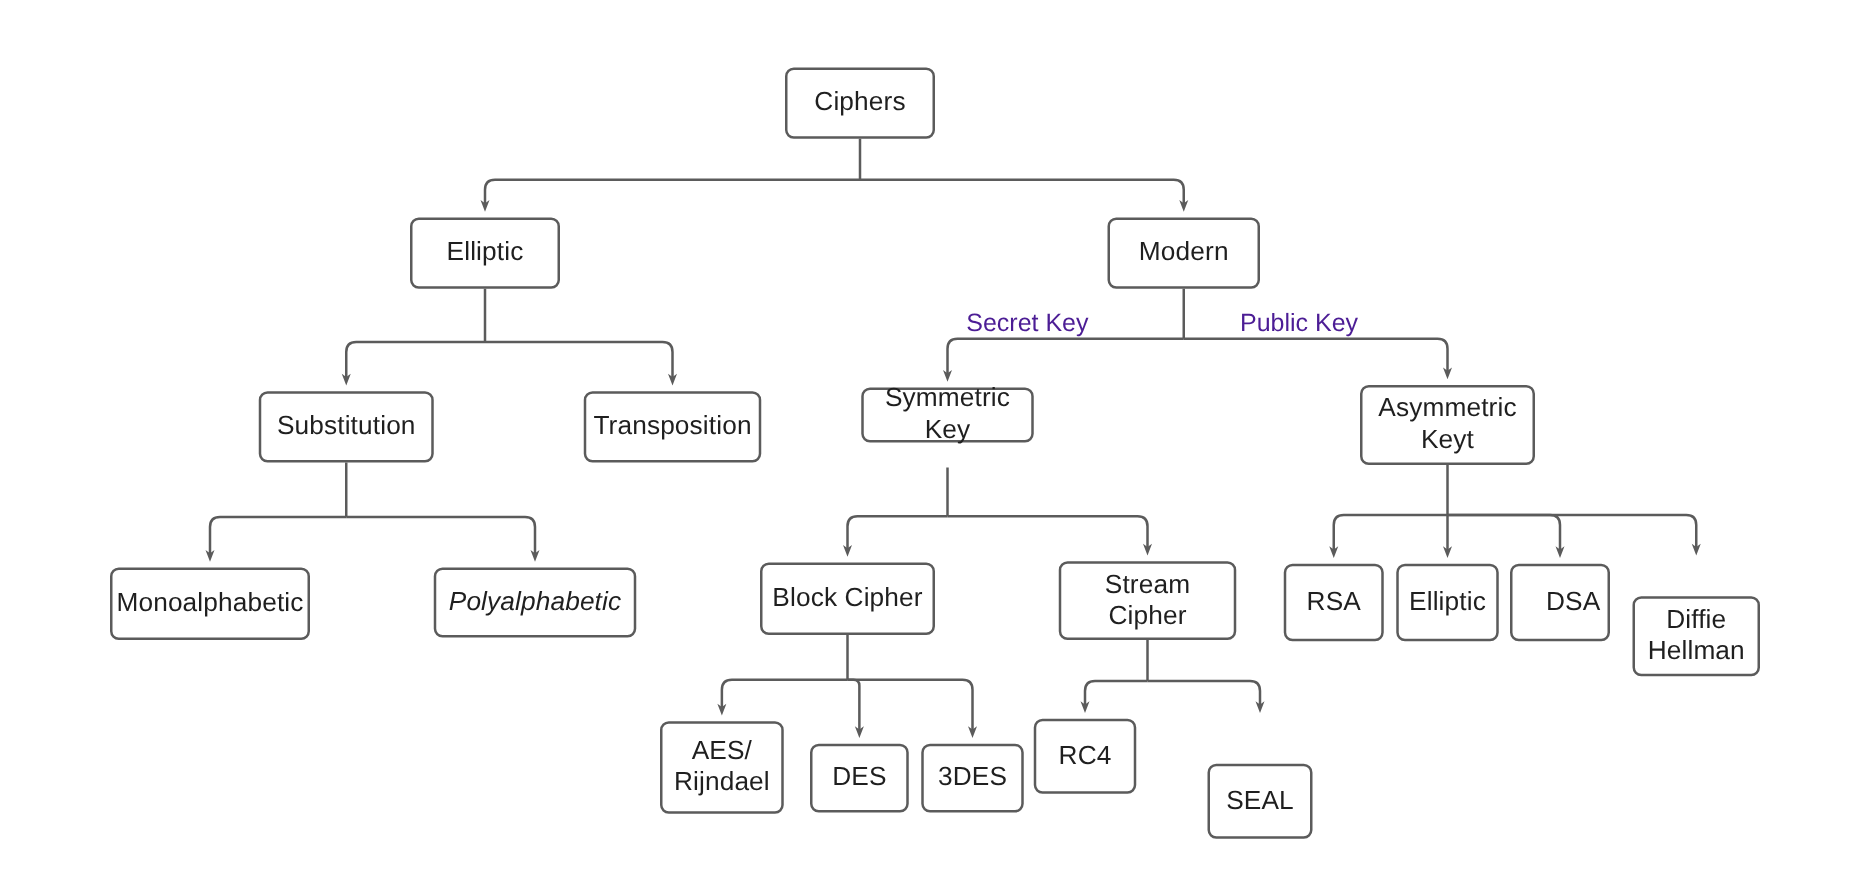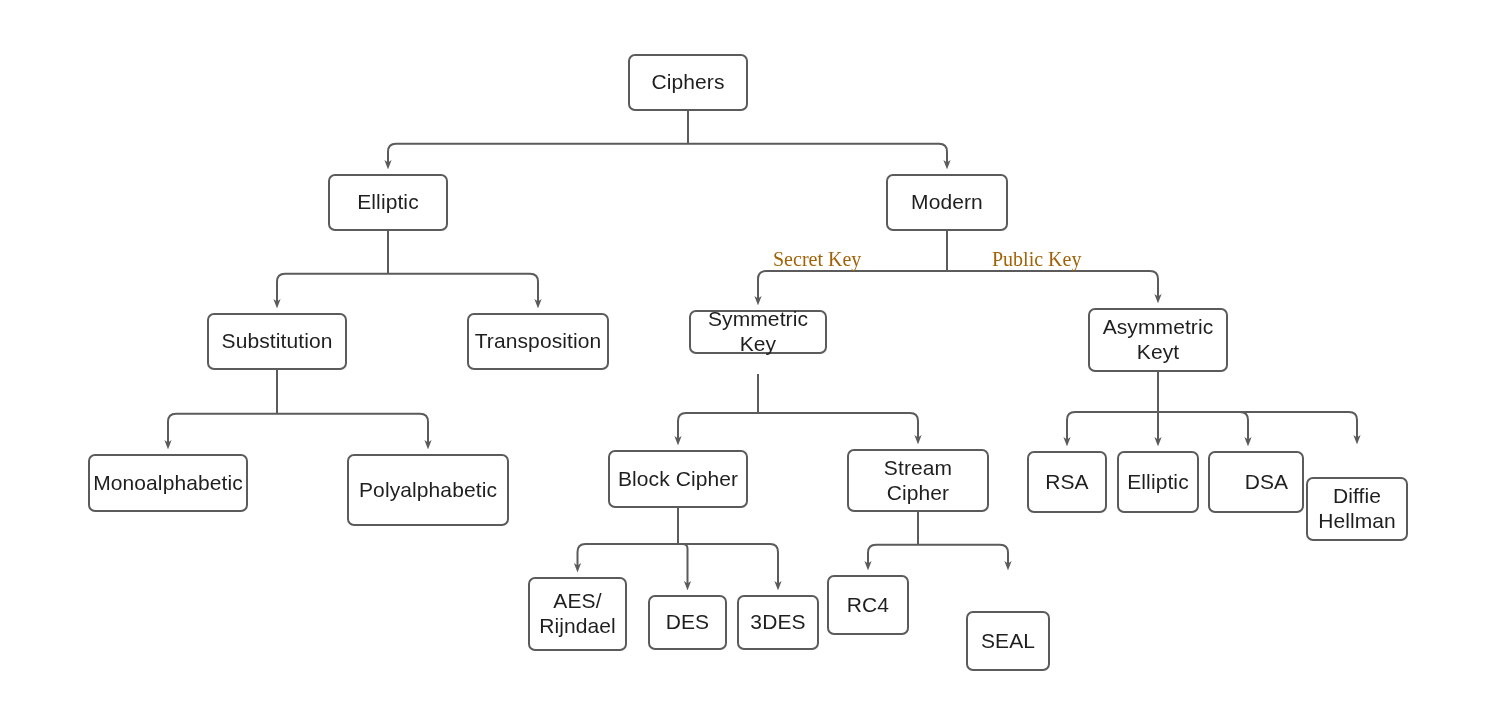--- a/index.html
+++ b/index.html
@@ -43,25 +43,24 @@
     letter-spacing: 0.1px;
     white-space: pre-line;
     padding: 0 2px;
   }
   .node.tight {
     padding: 0;
   }
   .edge-label {
     position: absolute;
     font-size: 20px;
-    color: #a16207;
+    color: #4c1d95;
     white-space: nowrap;
     background: transparent;
     line-height: 1;
-    font-family: Liberation Serif, serif;
   }
 </style>
 </head>
 <body>
 
 <div id="canvas">
   <svg id="edges" viewBox="0 0 1496 704" width="1496" height="704" aria-hidden="true">
     <defs>
       <marker id="arrow" markerWidth="10" markerHeight="10" refX="5.6" refY="4" orient="auto" markerUnits="userSpaceOnUse">
         <path d="M0.6,0.4 L10,4 L0.6,7.6 L3.1,4 Z" fill="#5b5b5b"></path>
@@ -101,27 +100,27 @@
       <div class="node" style="left: 628px; top: 54px; width: 120px; height: 57px;"><span>Ciphers</span></div>
       <div class="node" style="left: 328px; top: 174px; width: 120px; height: 57px;"><span>Elliptic</span></div>
       <div class="node" style="left: 886px; top: 174px; width: 122px; height: 57px; justify-content: center;"><span>Modern</span></div>
       <div class="node" style="left: 207px; top: 313px; width: 140px; height: 57px;"><span>Substitution</span></div>
       <div class="node" style="left: 467px; top: 313px; width: 142px; height: 57px;"><span>Transposition</span></div>
       <div class="node" style="left: 689px; top: 310px; width: 138px; height: 44px;"><span>Symmetric
 Key</span></div>
       <div class="node" style="left: 1088px; top: 308px; width: 140px; height: 64px;"><span>Asymmetric
 Keyt</span></div>
       <div class="node" style="left: 88px; top: 454px; width: 160px; height: 58px;"><span>Monoalphabetic</span></div>
-      <div class="node" style="left: 347px; top: 454px; width: 162px; height: 72px;"><span>Polyalphabetic</span></div>
+      <div class="node" style="left: 347px; top: 454px; width: 162px; height: 56px; font-style: italic;"><span>Polyalphabetic</span></div>
       <div class="node" style="left: 608px; top: 450px; width: 140px; height: 58px;"><span>Block Cipher</span></div>
       <div class="node" style="left: 847px; top: 449px; width: 142px; height: 63px;"><span>Stream
 Cipher</span></div>
       <div class="node tight" style="left: 1027px; top: 451px; width: 80px; height: 62px;"><span>RSA</span></div>
       <div class="node tight" style="left: 1117px; top: 451px; width: 82px; height: 62px;"><span>Elliptic</span></div>
-      <div class="node tight" style="left: 1208px; top: 451px; width: 96px; height: 62px; padding-left: 21px;"><span>DSA</span></div>
+      <div class="node tight" style="left: 1208px; top: 451px; width: 80px; height: 62px; padding-left: 21px;"><span>DSA</span></div>
       <div class="node" style="left: 1306px; top: 449px; width: 102px; height: 64px; margin-top: 28px;"><span>Diffie
 Hellman</span></div>
       <div class="node tight" style="left: 528px; top: 577px; width: 99px; height: 74px;"><span>AES/
 Rijndael</span></div>
       <div class="node tight" style="left: 648px; top: 595px; width: 79px; height: 55px;"><span>DES</span></div>
       <div class="node tight" style="left: 737px; top: 595px; width: 82px; height: 55px;"><span>3DES</span></div>
       <div class="node tight" style="left: 827px; top: 575px; width: 82px; height: 60px;"><span>RC4</span></div>
       <div class="node tight" style="left: 966px; top: 575px; width: 84px; height: 60px; margin-top: 36px;"><span>SEAL</span></div>
     </div>
   <div id="label-layer">

